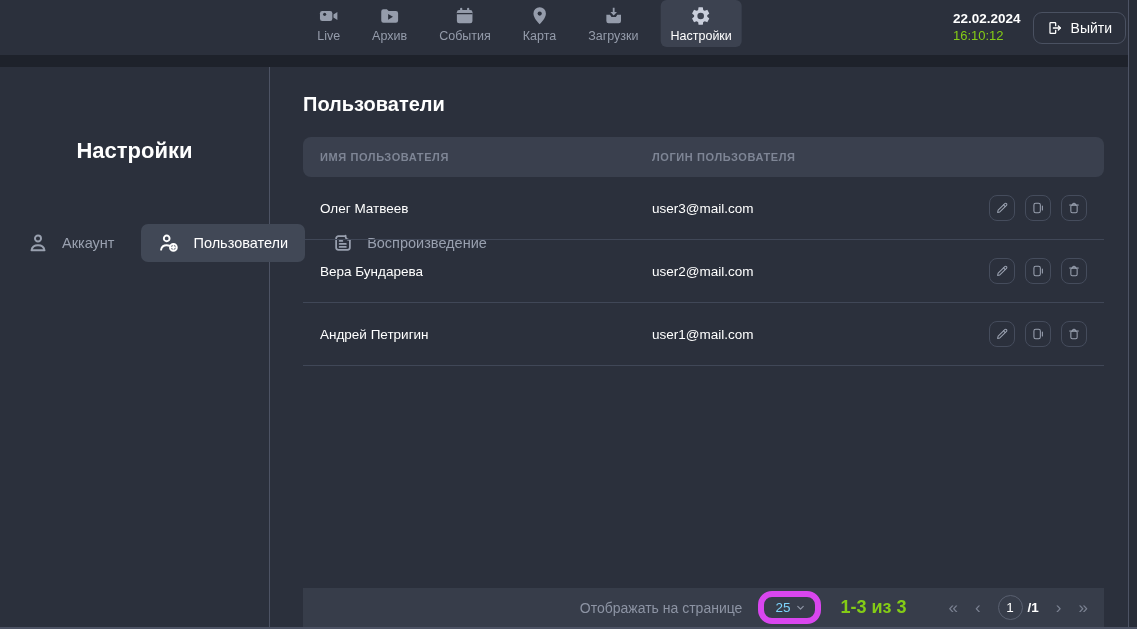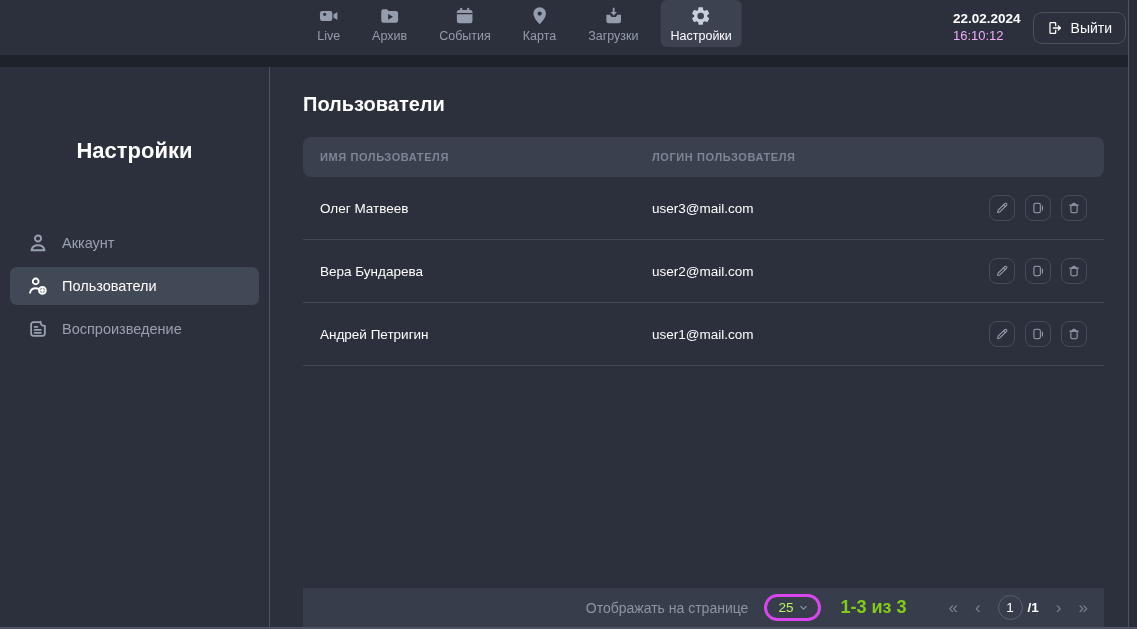--- a/index.html
+++ b/index.html
@@ -15,31 +15,31 @@
     height:55px;display:flex;align-items:flex-start;gap:12px;}
   .nav-item{display:flex;flex-direction:column;align-items:center;gap:2px;
     padding:5px 10px 4px;border-radius:6px;color:#959cab;cursor:pointer;}
   .nav-item .nav-icon{width:22px;height:22px;display:flex;align-items:center;justify-content:center;}
   .nav-item .nav-label{font-size:12.5px;}
   .nav-item.active{background:#3c4250;color:#c9cedb;}
   .nav-item.active .nav-label{color:#fff;}
   .topbar-right{margin-left:auto;display:flex;align-items:center;gap:12px;padding-right:11px;}
   .datetime{line-height:1.3;}
   .dt-date{font-size:13.5px;font-weight:700;color:#fff;}
-  .dt-time{font-size:13px;color:#f0abfc;}
+  .dt-time{font-size:13px;color:#84cc16;}
   .logout-btn{display:flex;align-items:center;gap:8px;background:transparent;
     border:1px solid #4a5161;border-radius:9px;padding:7px 13px;color:#fff;
     font-size:14px;font-family:inherit;cursor:pointer;}
   .logout-btn svg{width:16px;height:16px;}
   .divider-strip{height:12px;background:#1e222b;}
   
   .bodywrap{display:flex;height:562px;position:relative;}
   .sidebar{width:270px;flex:0 0 270px;border-right:1px solid #4d5364;padding-top:71px;}
   .sidebar-title{text-align:center;font-size:22px;font-weight:700;margin-bottom:60px;}
-  .side-menu{display:flex;flex-direction:column;gap:5px;padding:0 10px;}
+  .side-menu{display:flex;flex-direction:row;gap:10px;padding:0 10px;}
   .side-item{display:flex;align-items:center;gap:13px;padding:8px 17px;border-radius:7px;
     color:#99a0af;font-size:14.5px;cursor:pointer;}
   .side-item .side-icon{width:22px;height:22px;display:flex;align-items:center;justify-content:center;}
   .side-item.active{background:#414856;color:#fff;}
   
   .main{flex:1;position:relative;padding:0 33px;}
   .main-header{display:flex;align-items:center;justify-content:space-between;margin-top:21px;height:32px;}
   .page-title{font-size:20px;font-weight:600;}
   .add-btn{background:#3e6cf4;border:none;border-radius:8px;height:32px;padding:0 18px;
     color:#fff;font-size:14px;font-family:inherit;cursor:pointer;}
@@ -53,22 +53,22 @@
   .trow .cell{font-size:13.5px;color:#fff;}
   .actions-cell{display:flex;gap:10px;}
   .action-btn{width:26px;height:26px;border:1px solid #454c5c;border-radius:8px;background:transparent;
     color:#9aa1b0;display:flex;align-items:center;justify-content:center;padding:0;cursor:pointer;}
   .action-btn svg{width:14px;height:14px;}
   
   .pagination{position:absolute;left:33px;right:33px;bottom:2px;height:39px;background:#373d4a;
     display:flex;align-items:center;justify-content:flex-end;padding:0 16px;
     color:#8d94a4;font-size:14px;}
   .per-page-label{margin-right:16px;}
-  .per-page-select{display:flex;align-items:center;gap:5px;border:3px solid #d946ef;border-radius:14px;
-    padding:3px 9px 3px 11px;color:#bef264;font-size:13.5px;cursor:pointer;justify-content:flex-end;}
+  .per-page-select{display:flex;align-items:center;gap:5px;border:6px solid #d946ef;border-radius:14px;
+    padding:3px 9px 3px 11px;color:#7dd3fc;font-size:13.5px;cursor:pointer;justify-content:flex-end;}
   .per-page-select svg{width:11px;height:11px;color:#8d94a4;}
   .range-label{color:#84cc16;font-weight:700;font-size:18px;margin-left:19px;}
   .pager{display:flex;align-items:center;gap:17px;margin-left:42px;}
   .pg-arrow{color:#7b8292;font-size:17px;line-height:1;cursor:pointer;user-select:none;}
   .page-group{display:flex;align-items:center;gap:5px;}
   .page-box{min-width:25px;height:25px;border:1px solid #596070;border-radius:13px;
     display:flex;align-items:center;justify-content:center;color:#fff;font-size:13.5px;padding:0 6px;}
   .total-pages{color:#fff;font-weight:700;font-size:13.5px;}
   
   .right-strip{position:absolute;top:0;bottom:0;right:0;width:8px;background:#282d38;}

